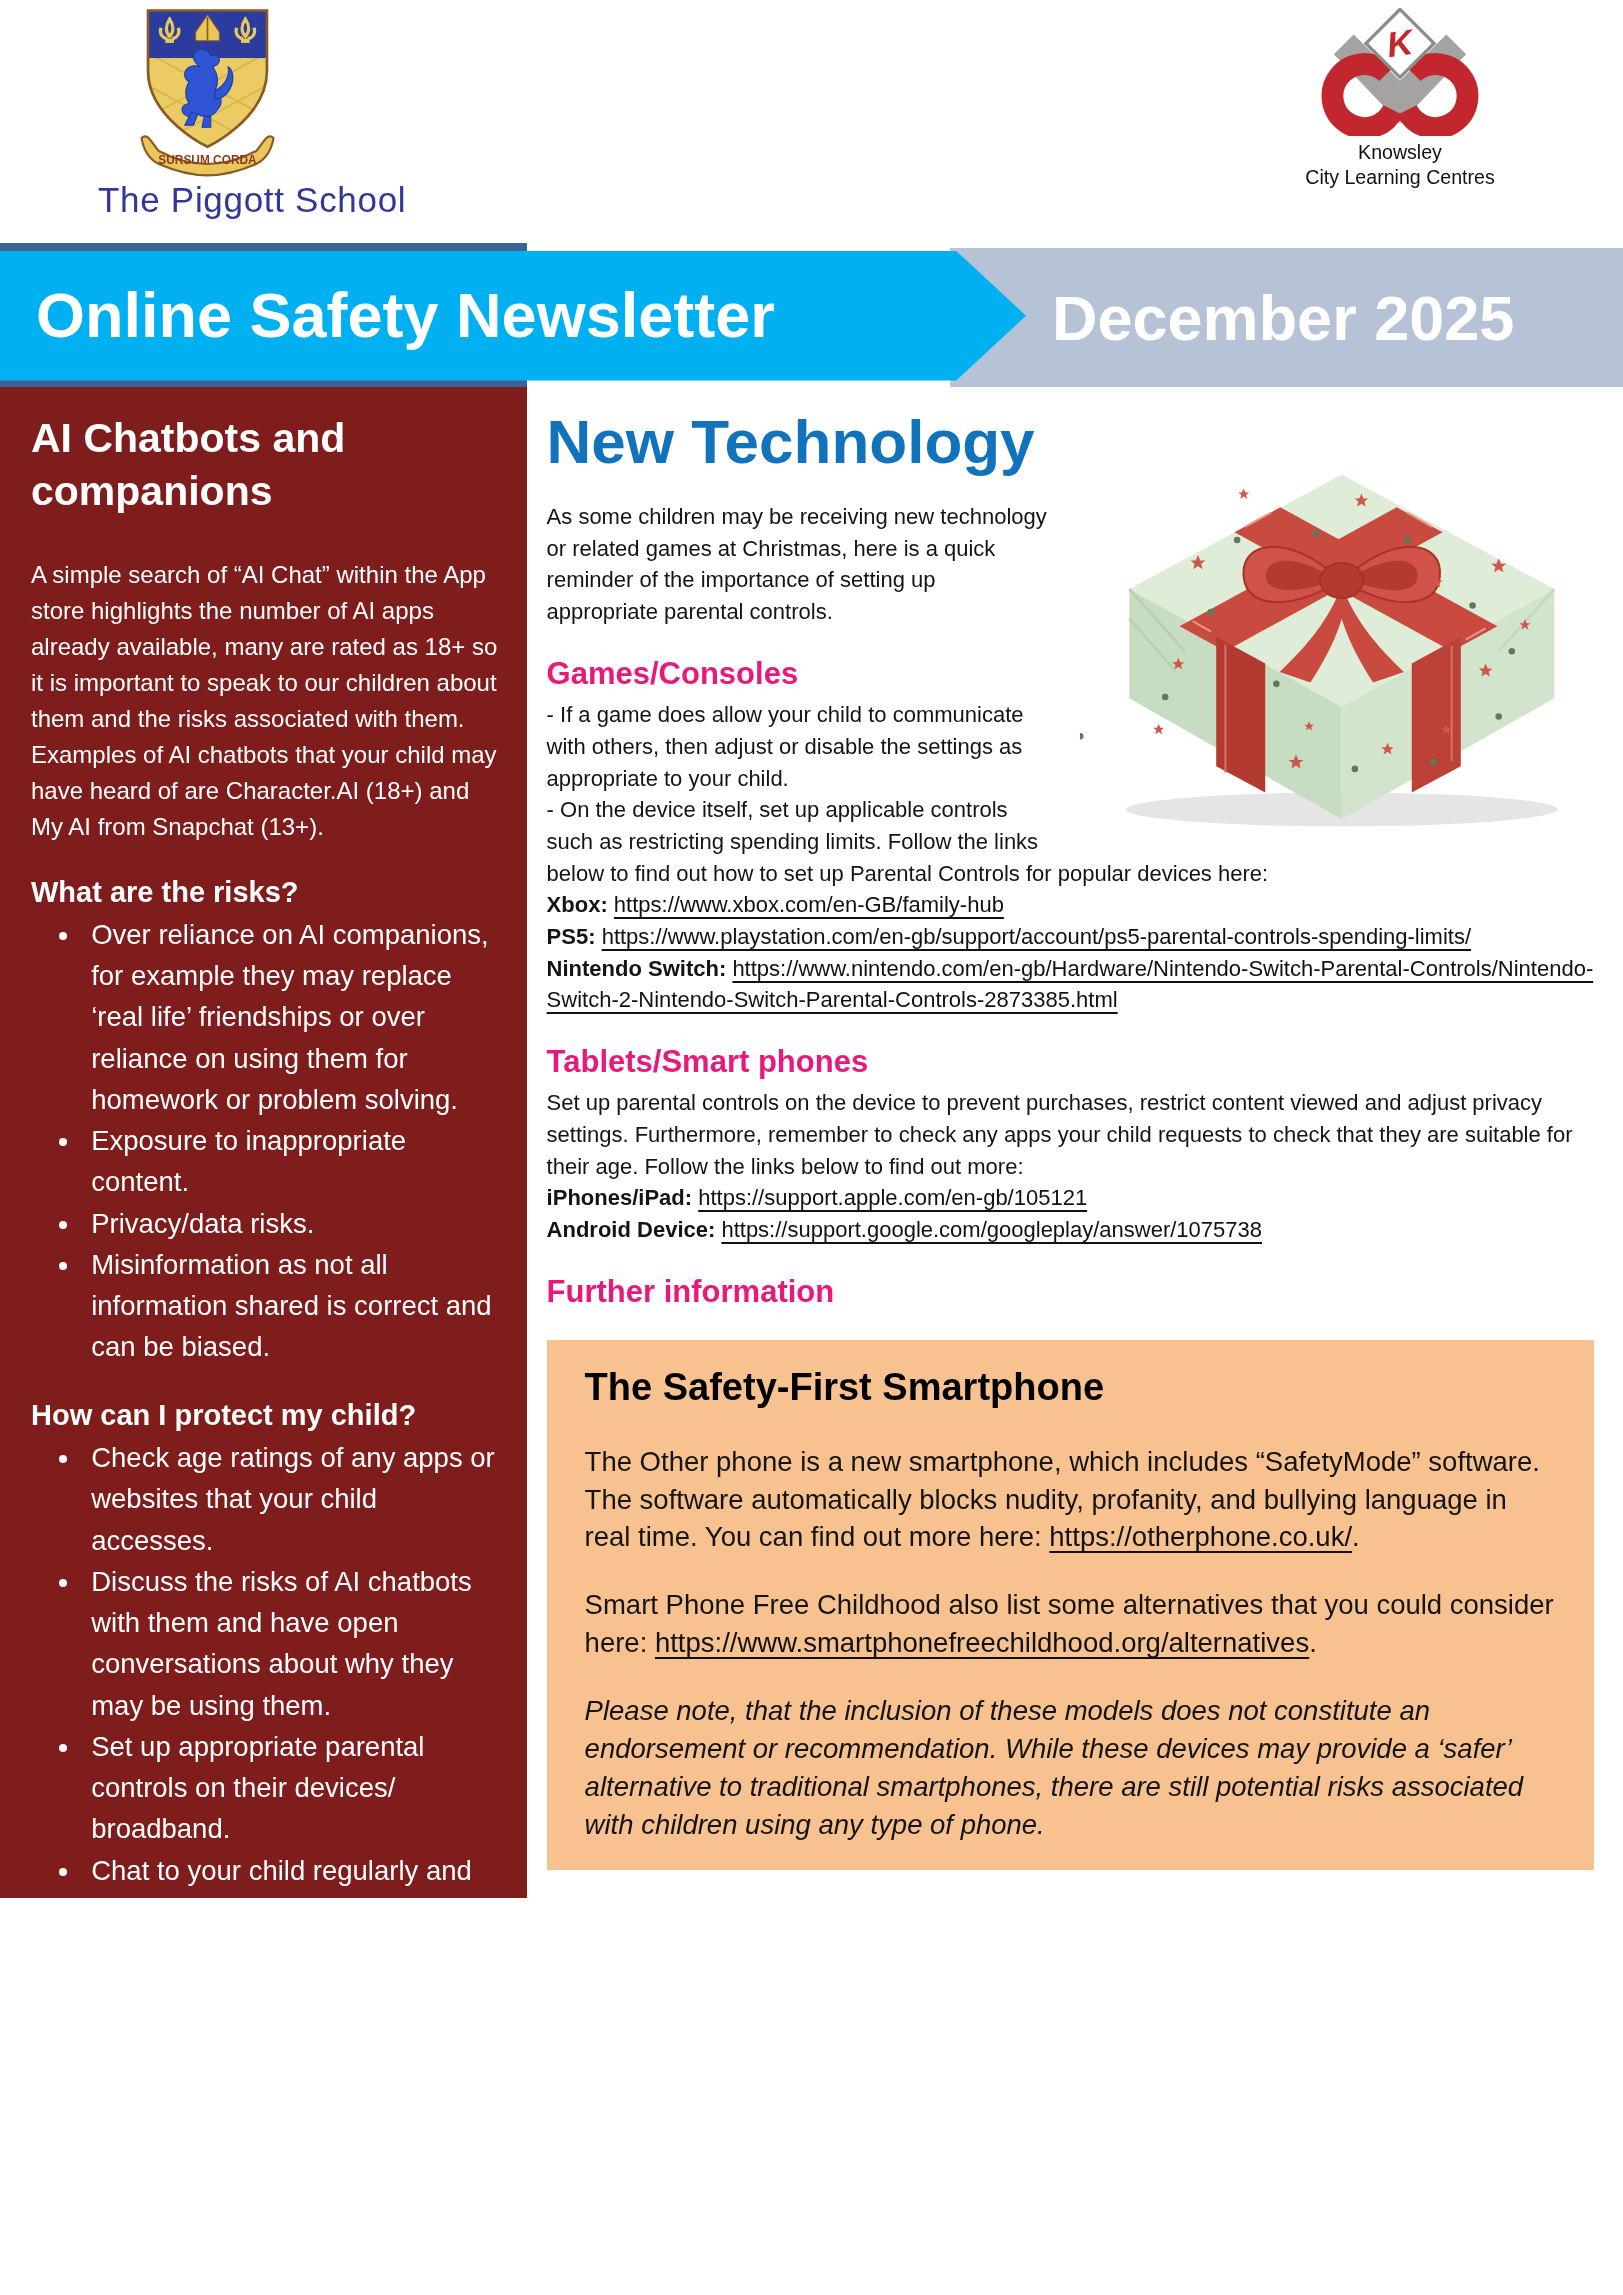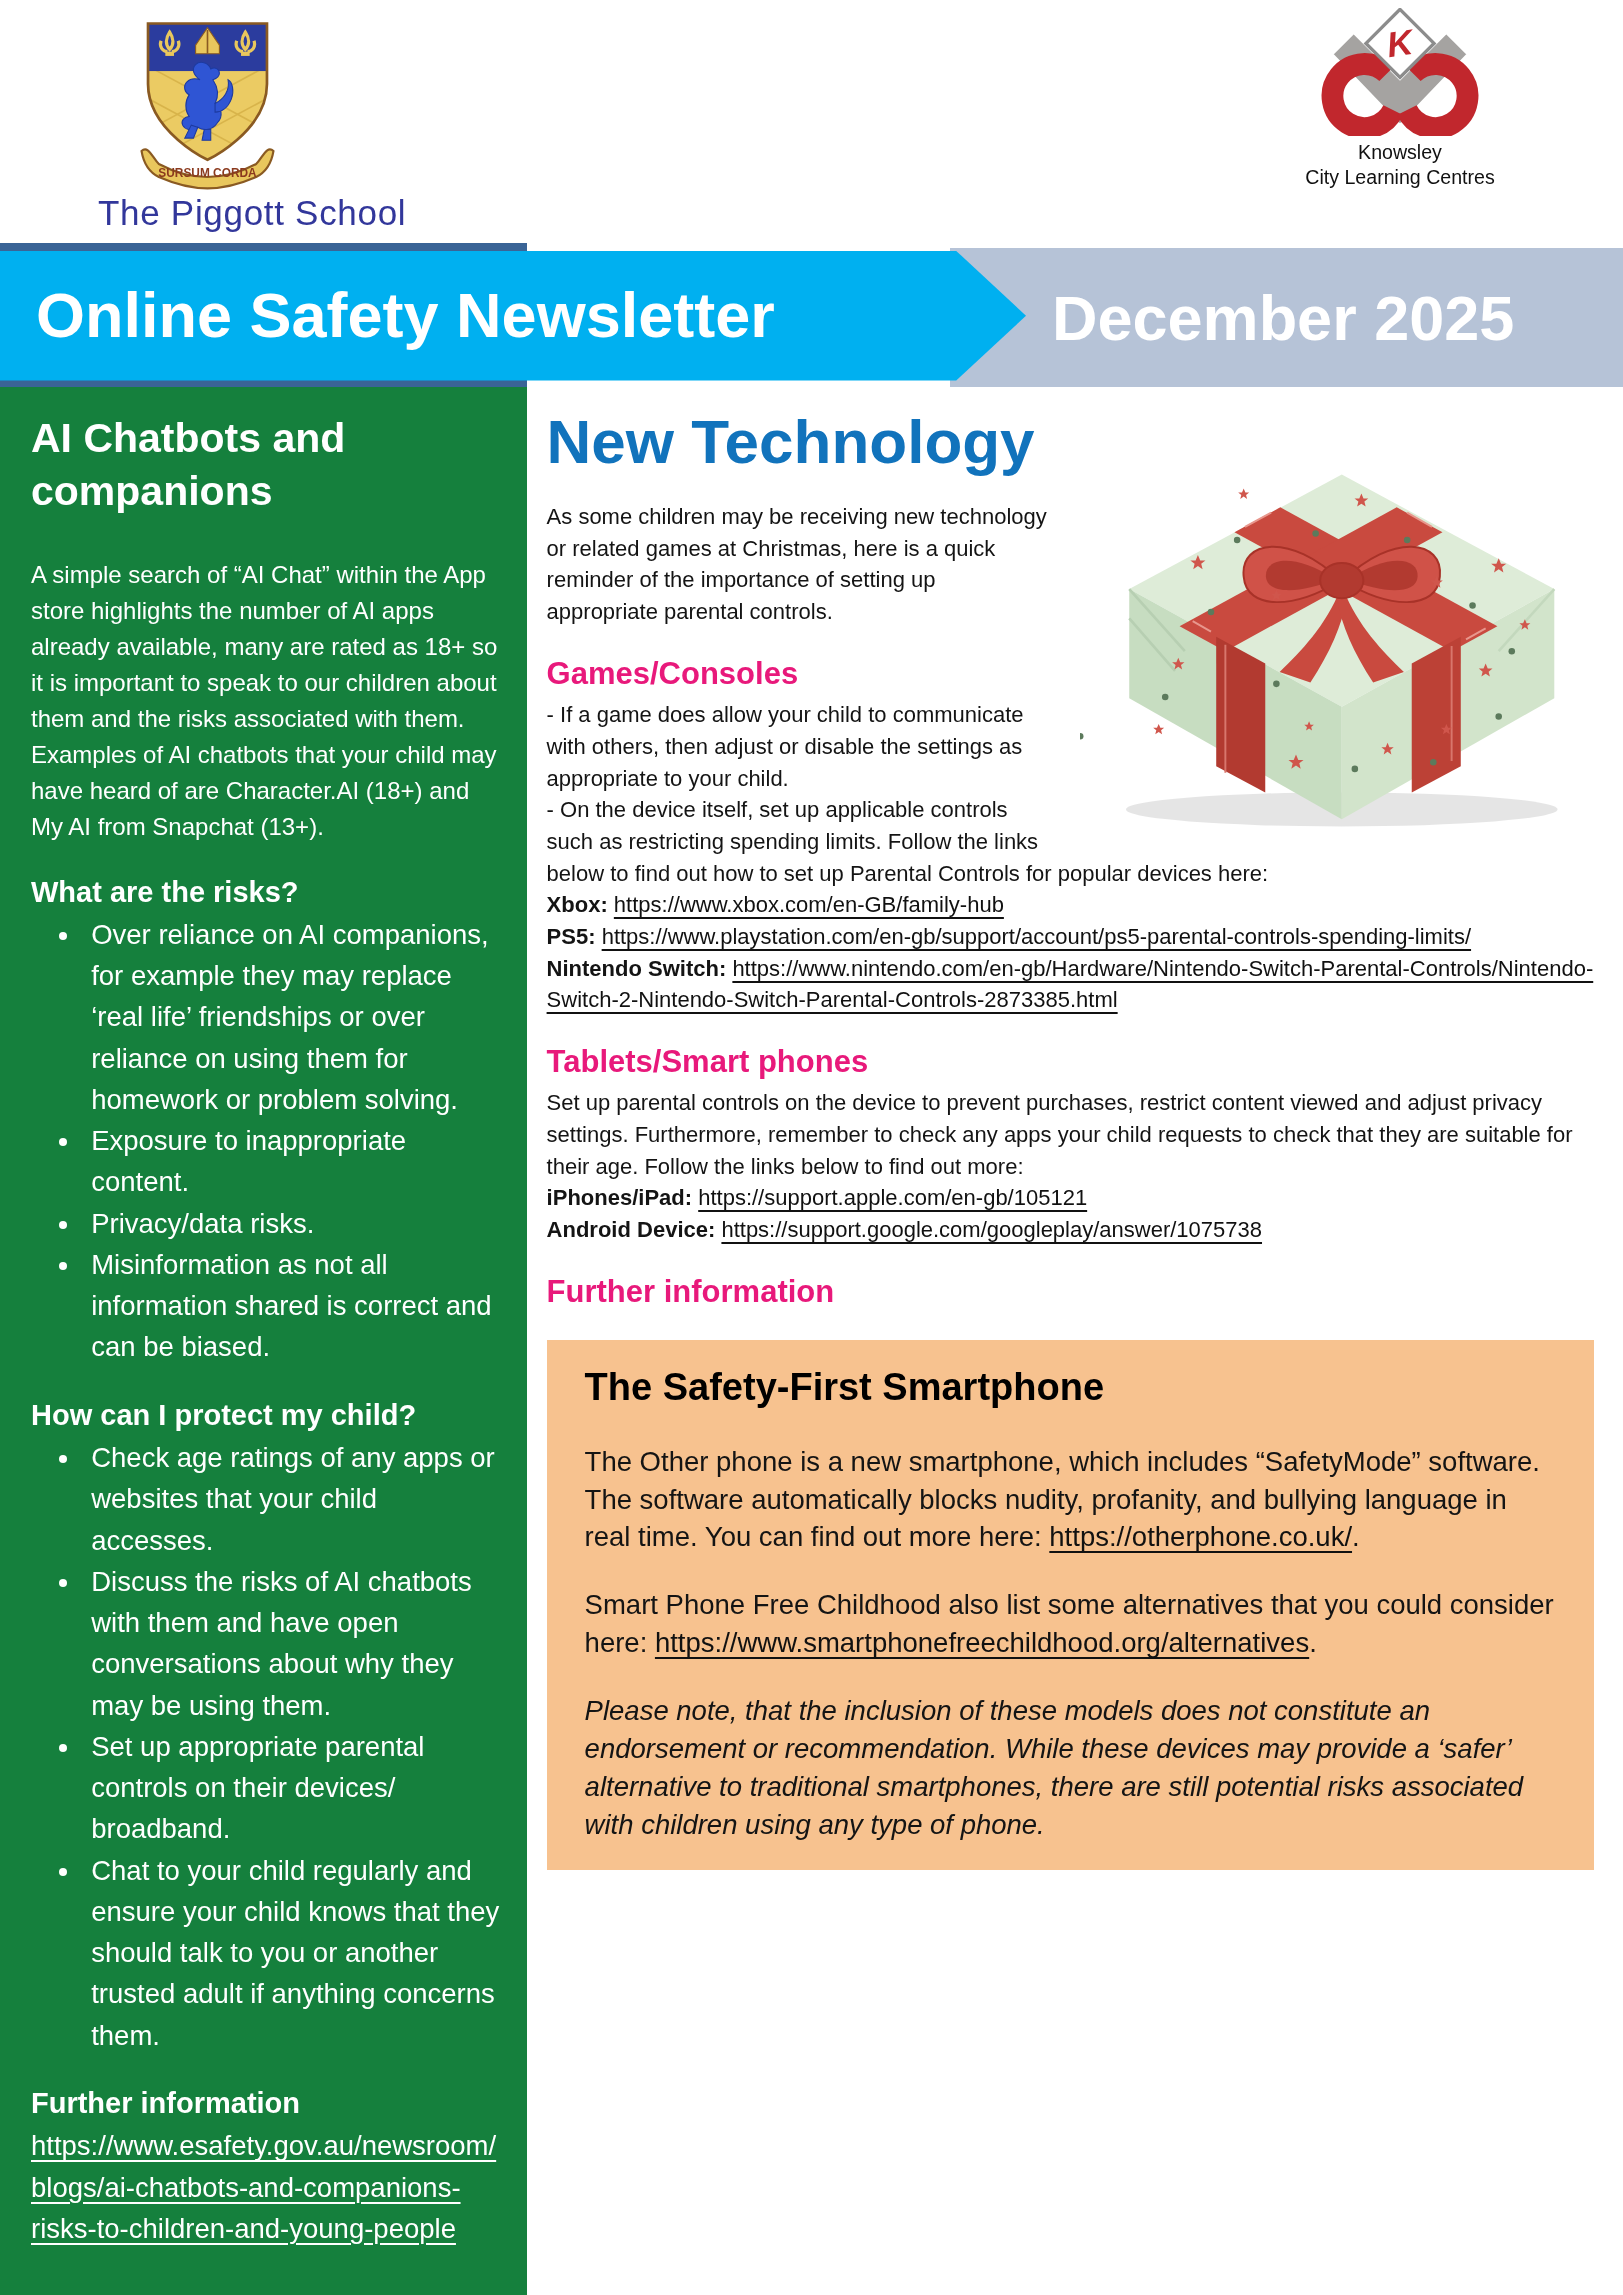--- a/index.html
+++ b/index.html
@@ -3,37 +3,37 @@
 <meta charset="utf-8">
 <style>
   html,body{margin:0;padding:0;}
   body{
     width:1623px;height:2295px;position:relative;background:#ffffff;
     font-family:"Liberation Sans","DejaVu Sans",sans-serif;
     color:#1a1a1a;overflow:hidden;
   }
   
   .header{position:absolute;left:0;top:0;width:1623px;height:243px;background:#fff;}
-  .piggott{position:absolute;left:98px;top:17px;width:419px;text-align:left;}
+  .piggott{position:absolute;left:98px;top:4px;width:419px;text-align:left;}
   .piggott .crest{margin-left:39px;}
   .school-name{font-size:35px;font-weight:400;color:#32379B;letter-spacing:0.7px;margin-top:1.3px;}
   .knowsley{position:absolute;left:1253px;top:7.9px;width:294px;text-align:center;}
   .knowsley-text{font-size:19.6px;color:#111;line-height:1.25;margin-top:2.6px;}
   
   .banner{position:absolute;left:0;top:243px;width:1623px;height:144px;z-index:3;}
   .banner-underlay{position:absolute;left:0;top:0;width:527px;height:100%;background:#3A6496;}
   .banner-gray{position:absolute;left:950px;right:0;top:5.2px;bottom:0;background:#B6C3D7;}
   .banner-cyan{position:absolute;left:0;top:7.9px;bottom:6.5px;width:1026px;background:#00B0F0;
     clip-path:polygon(0 0,93.2% 0,100% 50%,93.2% 100%,0 100%);}
   .banner-title{position:absolute;left:36px;top:0;bottom:0;display:flex;align-items:center;
     font-size:63px;font-weight:bold;color:#fff;}
   .banner-date{position:absolute;left:1052px;top:5.2px;bottom:0;display:flex;align-items:center;
     font-size:63px;font-weight:bold;color:#fff;}
   
-  .sidebar{position:absolute;left:0;top:243px;width:527px;height:2052px;background:#15803d;
+  .sidebar{position:absolute;left:0;top:243px;width:527px;height:1655px;background:#7f1d1d;
     box-sizing:border-box;padding:169px 27.5px 26px 31px;color:#fff;z-index:1;}
   .sb-title{font-size:41px;font-weight:bold;line-height:1.3;margin:0 0 38px 0;}
   .sb-body{font-size:24px;line-height:1.5;margin:0;}
   .sb-h{font-size:29px;font-weight:bold;margin:27.5px 0 1.3px 0;line-height:1.4;}
   .sb-list{margin:0;padding:0 0 0 51px;list-style:disc;}
   .sb-list li{font-size:27.5px;line-height:1.5;padding-left:9.2px;}
   .sb-link{font-size:27.5px;line-height:1.5;color:#fff;text-decoration:underline;
     text-decoration-thickness:2px;text-underline-offset:5.2px;overflow-wrap:anywhere;cursor:pointer;}
   
   .main{position:absolute;left:527px;top:387px;width:1096px;box-sizing:border-box;

